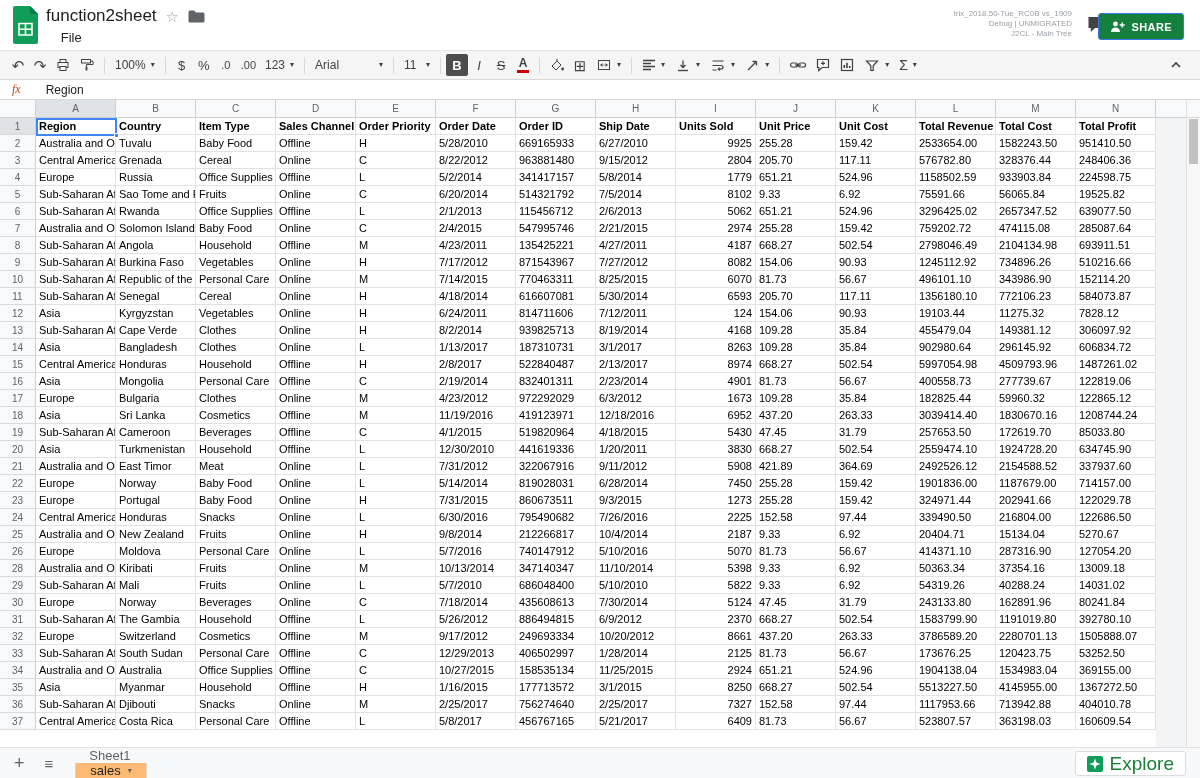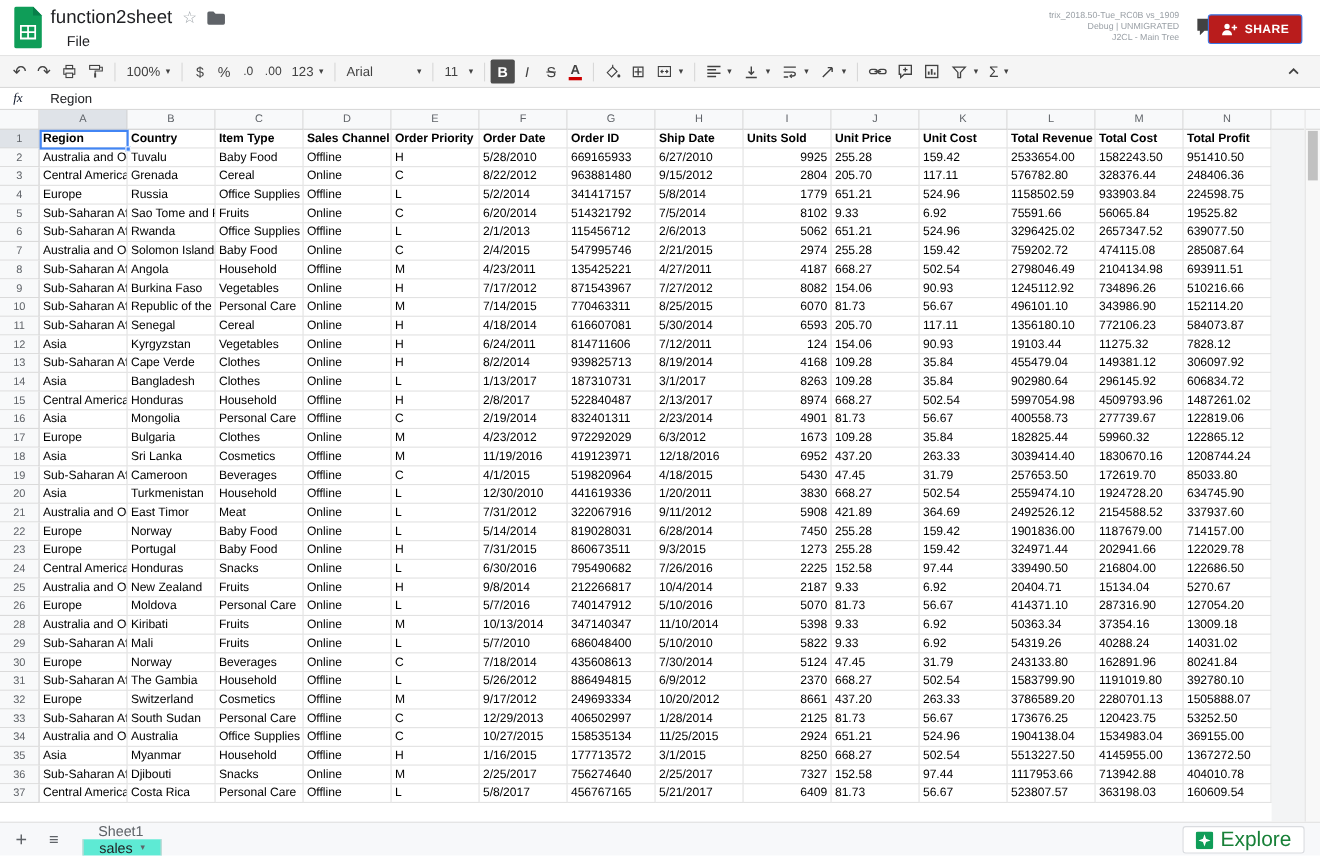--- a/index.html
+++ b/index.html
@@ -14,21 +14,21 @@
   .title-row { position:absolute; left:46px; top:6px; height:20px; display:flex; align-items:center; gap:9px; }
   .doc-title { font-size:17px; color:#202124; }
   .star { color:#9aa0a6; font-size:15px; line-height:1; cursor:pointer; }
   .folder { display:flex; align-items:center; cursor:pointer; }
   .menu-row { position:absolute; left:40px; top:27px; display:flex; align-items:center; }
   .menu-items { display:flex; align-items:center;flex-direction:column; }
   .menu-item { font-size:13px; color:#202124; padding:3px 7px; border-radius:2px; cursor:pointer; }
   .save-status { font-size:16px; color:#80868b; text-decoration:underline; margin-left:12px; cursor:pointer; white-space:nowrap; }
   .build-info { position:absolute; right:128px; top:9px; text-align:right; font-size:8px; line-height:10px; color:#9aa0a6; }
   .comment-btn { position:absolute; right:94px; top:16px; cursor:pointer; }
-  .share-btn { position:absolute; right:16px; top:13px; height:27px; padding:0 11px; background:#b91c1c; border:1px solid #3b78e7; border-radius:3px; display:flex; align-items:center; gap:6px; cursor:pointer; }
+  .share-btn { position:absolute; right:16px; top:13px; height:27px; padding:0 11px; background:#15803d; border:1px solid #3b78e7; border-radius:3px; display:flex; align-items:center; gap:6px; cursor:pointer; }
   .share-label { color:#fff; font-size:11px; font-weight:bold; letter-spacing:.4px; }
 
   
   .toolbar { position:absolute; left:0; top:50px; width:1200px; height:30px; background:#f5f5f5;
              border-top:1px solid #e4e4e4; border-bottom:1px solid #d9d9d9;
              display:flex; align-items:center; padding:0 7px; }
   .tb-btn { min-width:22px; height:22px; padding:0 4px; display:flex; align-items:center; justify-content:center;
             border-radius:2px; color:#424242; font-size:13px; cursor:pointer; white-space:nowrap; }
   .tb-btn.active-bold { background:#4d4d4d; color:#fff; }
   .tb-sep { width:1px; height:17px; background:#d8d8d8; margin:0 5px; flex:none; }
@@ -42,21 +42,21 @@
   .color-letter { font-size:12px; font-weight:bold; color:#424242; }
   .color-bar { width:12px; height:3px; margin-top:1px; }
   .font-dd { width:78px; justify-content:space-between; }
   .size-dd { width:36px; justify-content:space-between; }
   .collapse-btn { margin-left:auto; margin-right:6px; }
   .glyph15 { font-size:15px; line-height:1; }
 
   
   .formula-bar { position:absolute; left:0; top:80px; width:1200px; height:20px; background:#fff;
                  border-bottom:1px solid #d9d9d9; display:flex; align-items:center; }
-  .fx { font-style:italic; color:#0f172a; font-size:12px; margin-left:12px; font-family:"Liberation Serif","DejaVu Serif",serif; }
+  .fx { font-style:italic; color:#c2410c; font-size:12px; margin-left:12px; font-family:"Liberation Serif","DejaVu Serif",serif; }
   .formula-value { font-size:12px; color:#202124; margin-left:25px; cursor:text; }
 
   
   .grid { position:absolute; left:0; top:100px; width:1186px; height:647px; background:#fff; overflow:hidden; }
   table.sheet { border-collapse:separate; border-spacing:0; table-layout:fixed; width:1156px; }
   .sheet td { overflow:hidden; white-space:nowrap; vertical-align:middle; }
   .corner { width:36px; height:18px; background:#f8f9fa; border-right:1px solid #cfcfcf; border-bottom:1px solid #cfcfcf; }
   .col-h { height:18px; background:#f8f9fa; border-right:1px solid #cfcfcf; border-bottom:1px solid #cfcfcf;
            font-size:10px; color:#5f6368; text-align:center; cursor:pointer; }
   .row-h { width:36px; height:17px; background:#f8f9fa; border-right:1px solid #cfcfcf; border-bottom:1px solid #dadada;
@@ -75,21 +75,21 @@
   .vscroll-top { width:100%; height:18px; background:#f8f9fa; border-bottom:1px solid #d7d7d7; }
   .vthumb { position:absolute; left:2px; top:19px; width:9px; height:45px; background:#c1c1c1; cursor:pointer; }
 
   
   .bottombar { position:absolute; left:0; top:747px; width:1200px; height:31px; background:#f7f8fa;
                border-top:1px solid #e0e0e0; display:flex; align-items:center; }
   .add-sheet { font-size:18px; color:#5f6368; padding:0 10px 0 14px; cursor:pointer; }
   .all-sheets { font-size:15px; color:#5f6368; padding:0 10px; cursor:pointer; }
   .sheet-tabs { display:flex; height:100%; margin-left:12px;flex-direction:column; }
   .sheet-tab { display:flex; align-items:center; gap:7px; padding:0 14px; font-size:13px; color:#5f6368; cursor:pointer; height:100%; }
-  .sheet-tab.active { background:#5eead4; border-left:1px solid #d5d5d5; border-right:1px solid #d5d5d5; color:#202124; }
+  .sheet-tab.active { background:#fdba74; border-left:1px solid #d5d5d5; border-right:1px solid #d5d5d5; color:#202124; }
   .tab-caret { font-size:8px; color:#5f6368; }
   .explore-btn { position:absolute; right:14px; top:3px; height:25px; display:flex; align-items:center; gap:7px;
                  background:#fff; border:1px solid #dadce0; border-radius:3px; padding:0 11px; cursor:pointer; }
   .explore-label { font-size:19px; color:#188038; }
 </style>
 </head>
 <body>
 
 <div id="app">
 

